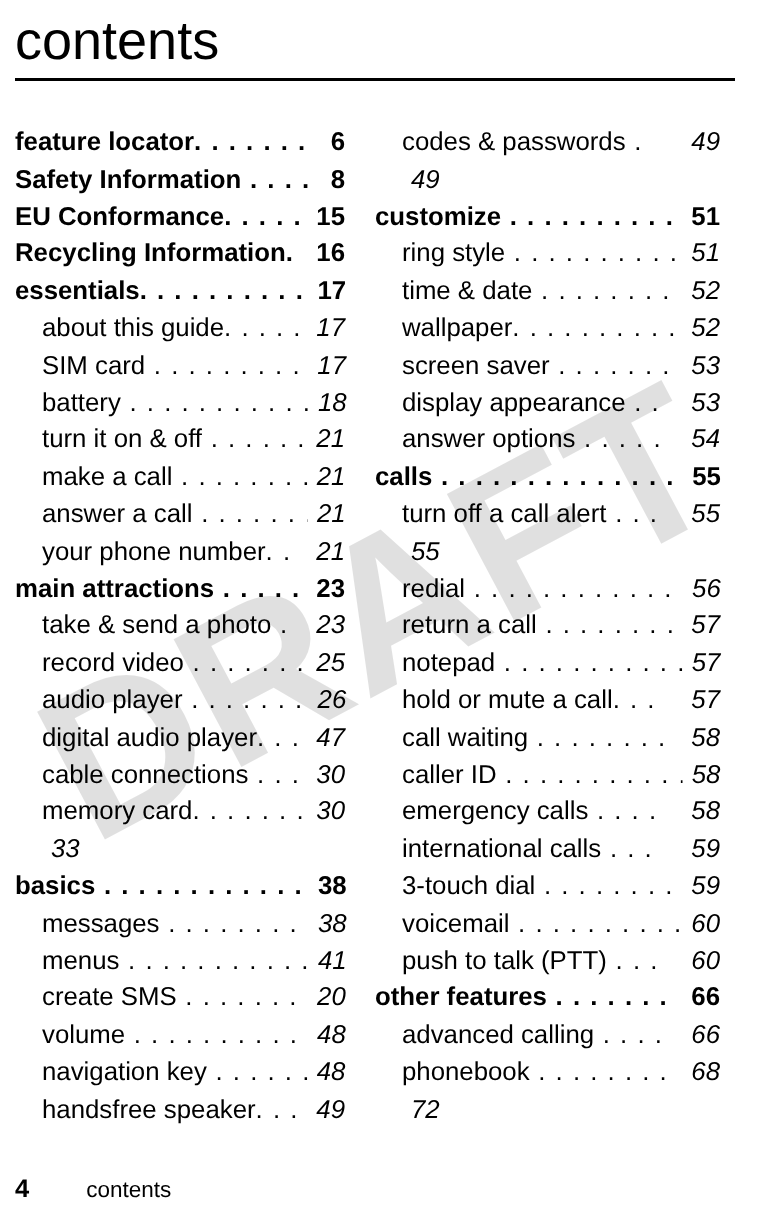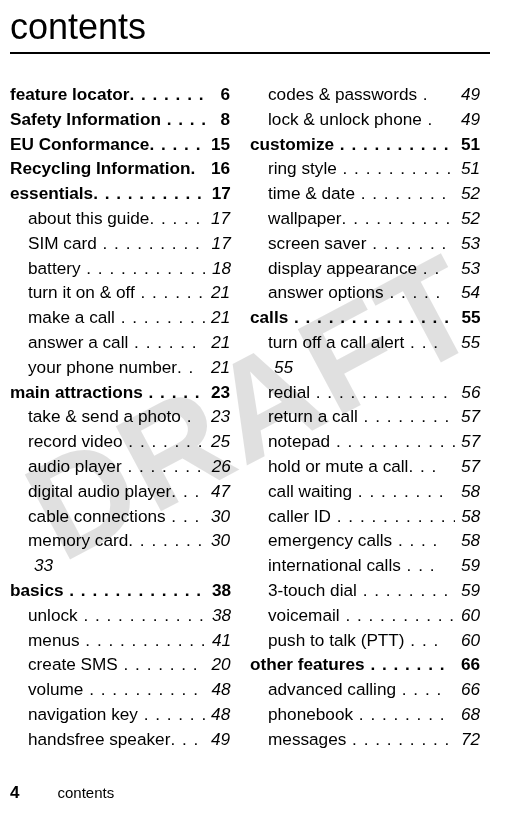--- a/index.html
+++ b/index.html
@@ -166,21 +166,21 @@
         <span class="page">30</span>
       </div>
       <div class="row sub">
         <span class="page">33</span>
       </div>
       <div class="row section">
         <span class="label"><span class="label">basics</span><span class="dots"> . . . . . . . . . . . . . .</span></span>
         <span class="page">38</span>
       </div>
       <div class="row sub">
-        <span class="label"><span class="label">unlock</span><span class="dots"> . . . . . . . . . . . .</span></span>
+        <span class="label"><span class="label">messages</span><span class="dots"> . . . . . . . . . . . .</span></span>
         <span class="page">38</span>
       </div>
       <div class="row sub">
         <span class="label"><span class="label">menus</span><span class="dots"> . . . . . . . . . . . .</span></span>
         <span class="page">41</span>
       </div>
       <div class="row sub">
         <span class="label"><span class="label">create SMS</span><span class="dots"> . . . . . . . .</span></span>
         <span class="page">20</span>
       </div>
@@ -196,21 +196,20 @@
         <span class="label"><span class="label">handsfree speaker</span><span class="dots">. . .</span></span>
         <span class="page">49</span>
       </div>
     </div>
   <div class="col col-right" id="col-right">
       <div class="row sub">
         <span class="label"><span class="label">codes &amp; passwords</span><span class="dots">  .</span></span>
         <span class="page">49</span>
       </div>
       <div class="row sub">
-        <span class="label"><span class="label">lock &amp; unlock phone</span><span class="dots">  .</span></span>
         <span class="page">49</span>
       </div>
       <div class="row section">
         <span class="label"><span class="label">customize</span><span class="dots">  . . . . . . . . . .</span></span>
         <span class="page">51</span>
       </div>
       <div class="row sub">
         <span class="label"><span class="label">ring style</span><span class="dots"> . . . . . . . . . .</span></span>
         <span class="page">51</span>
       </div>
@@ -295,21 +294,20 @@
       </div>
       <div class="row sub">
         <span class="label"><span class="label">advanced calling</span><span class="dots">  . . . .</span></span>
         <span class="page">66</span>
       </div>
       <div class="row sub">
         <span class="label"><span class="label">phonebook</span><span class="dots">  . . . . . . . .</span></span>
         <span class="page">68</span>
       </div>
       <div class="row sub">
-        <span class="label"><span class="label">messages</span><span class="dots">  . . . . . . . . .</span></span>
         <span class="page">72</span>
       </div>
     </div>
 </div>
 
 <div class="footer">
   <span class="pgnum">4</span>
   <span>contents</span>
 </div>
 

